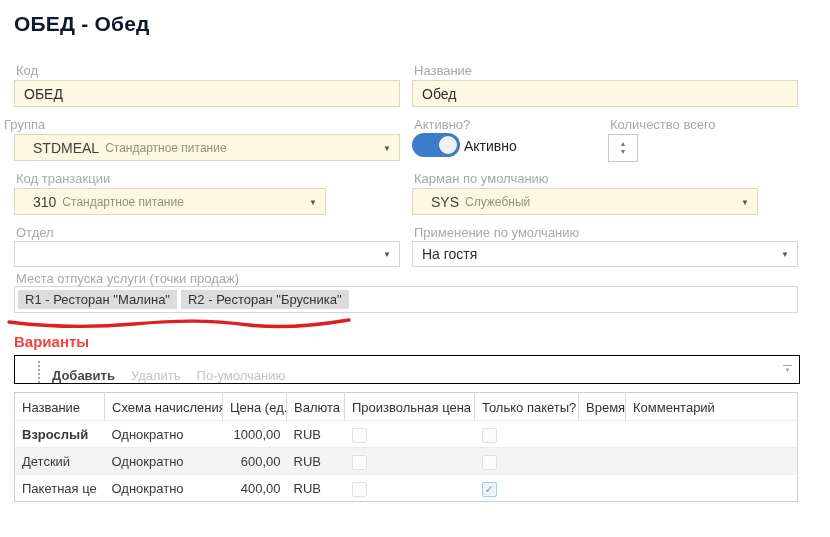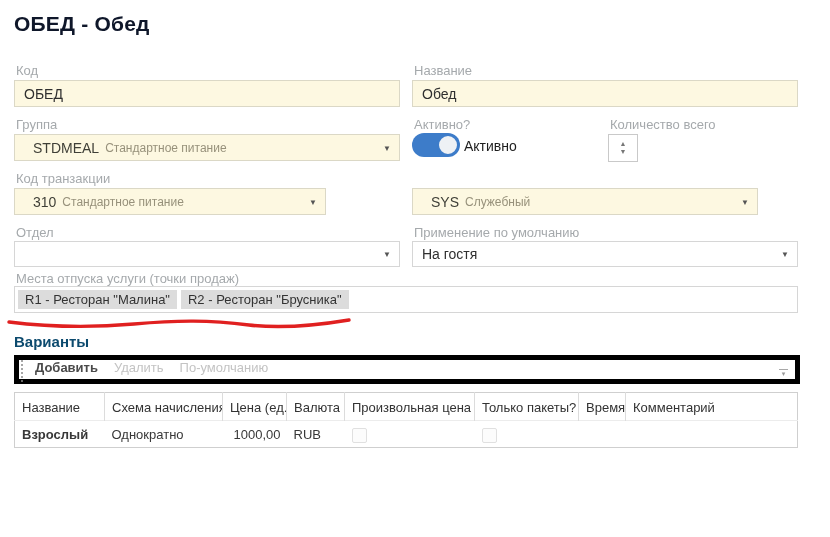--- a/index.html
+++ b/index.html
@@ -23,23 +23,23 @@
   .toggle-text { position:absolute; font-size:14px; color:#1e1e1e; }
 
   .spinner { position:absolute; width:30px; height:28px; border:1px solid #c9c9c9; background:#fff; display:flex; flex-direction:column; align-items:center; justify-content:center; }
   .spinner span { font-size:7px; line-height:8px; color:#777; cursor:default; }
 
   .tagbox { position:absolute; height:27px; border:1px solid #d6d6d6; background:#fff; display:flex; align-items:center; padding:0 3px; gap:4px; }
   .tag { background:#dcdcdc; color:#333; font-size:13px; padding:2px 7px; white-space:nowrap; }
 
   .annotation { position:absolute; pointer-events:none; }
 
-  .section-heading { position:absolute; font-size:15px; font-weight:700; color:#0c4a6e; }
-
-  .toolbar { position:absolute; height:29px; border:5px solid #000000; background:#fff; display:flex; align-items:flex-start; padding-left:2px; }
+  .section-heading { position:absolute; font-size:15px; font-weight:700; color:#ef4444; }
+
+  .toolbar { position:absolute; height:29px; border:1px solid #000000; background:#fff; display:flex; align-items:flex-end; padding-left:23px; }
   .grip { display:inline-flex; flex-direction:column; gap:2px; margin-right:12px; }
   .grip i { width:2px; height:2px; border-radius:50%; background:#8a8a8a; }
   .tb-btn { font-size:13px; margin-right:16px; cursor:default; }
   .tb-btn.primary { color:#4a4a4a; font-weight:700; }
   .tb-btn.disabled { color:#c3c3c3; }
   .tb-overflow { position:absolute; right:7px; top:9px; width:9px; text-align:center; color:#9a9a9a; }
   .tb-overflow b { display:block; border-top:1px solid #a8a8a8; height:2px; }
   .tb-overflow s { display:block; text-decoration:none; font-size:7px; line-height:6px; }
 
   table.variants { position:absolute; border-collapse:collapse; table-layout:fixed; background:#fff; border:1px solid #cfcfcf; }
@@ -62,21 +62,21 @@
   <span class="lbl" style="left:16px;top:63px">Код</span>
   <div class="field yellow" style="left:14px;top:80px;width:386px">
     <span class="val">ОБЕД</span>
   </div>
 
   <span class="lbl" style="left:414px;top:63px">Название</span>
   <div class="field yellow" style="left:412px;top:80px;width:386px">
     <span class="val">Обед</span>
   </div>
 
-  <span class="lbl" style="left:16px;top:117px">Группа</span>
+  <span class="lbl" style="left:4px;top:117px">Группа</span>
   <div class="field yellow" style="left:14px;top:134px;width:386px">
     <span class="code">STDMEAL</span>
     <span class="desc">Стандартное питание</span>
     <span class="arrow">▼</span>
   </div>
 
   <span class="lbl" style="left:414px;top:117px">Активно?</span>
   <div class="toggle" style="left:412px;top:133px">
     <span class="knob"></span>
   </div>
@@ -88,20 +88,21 @@
     <span>▼</span>
   </div>
 
   <span class="lbl" style="left:16px;top:171px">Код транзакции</span>
   <div class="field yellow" style="left:14px;top:188px;width:312px">
     <span class="code">310</span>
     <span class="desc">Стандартное питание</span>
     <span class="arrow">▼</span>
   </div>
 
+  <span class="lbl" style="left:414px;top:171px">Карман по умолчанию</span>
   <div class="field yellow" style="left:412px;top:188px;width:346px">
     <span class="code">SYS</span>
     <span class="desc">Служебный</span>
     <span class="arrow">▼</span>
   </div>
 
   <span class="lbl" style="left:16px;top:225px">Отдел</span>
   <div class="field" style="left:14px;top:241px;width:386px;height:26px">
     <span class="val"></span>
     <span class="arrow">▼</span>
@@ -170,16 +171,36 @@
         <tr>
           <td class="c-name bold">Взрослый</td>
           <td class="c-scheme">Однократно</td>
           <td class="c-price">1000,00</td>
           <td class="c-cur">RUB</td>
           <td class="c-cb"><span class="cb"></span></td>
           <td class="c-cb"><span class="cb"></span></td>
           <td class="c-time"></td>
           <td class="c-comment"></td>
         </tr>
+        <tr>
+          <td class="c-name">Детский</td>
+          <td class="c-scheme">Однократно</td>
+          <td class="c-price">600,00</td>
+          <td class="c-cur">RUB</td>
+          <td class="c-cb"><span class="cb"></span></td>
+          <td class="c-cb"><span class="cb"></span></td>
+          <td class="c-time"></td>
+          <td class="c-comment"></td>
+        </tr>
+        <tr>
+          <td class="c-name">Пакетная це</td>
+          <td class="c-scheme">Однократно</td>
+          <td class="c-price">400,00</td>
+          <td class="c-cur">RUB</td>
+          <td class="c-cb"><span class="cb"></span></td>
+          <td class="c-cb"><span class="cb checked">✓</span></td>
+          <td class="c-time"></td>
+          <td class="c-comment"></td>
+        </tr>
       </tbody>
   </table>
 
 </div>
 
 </body></html>

